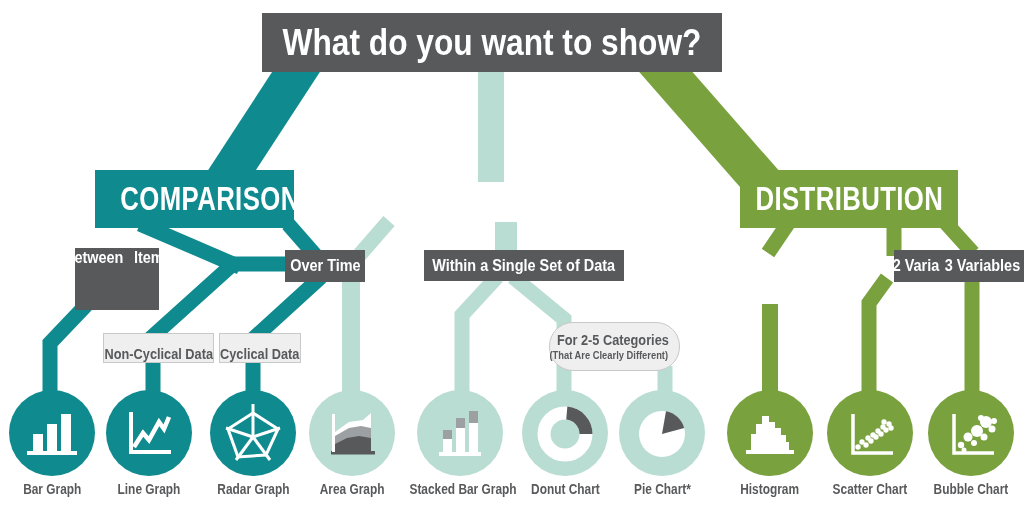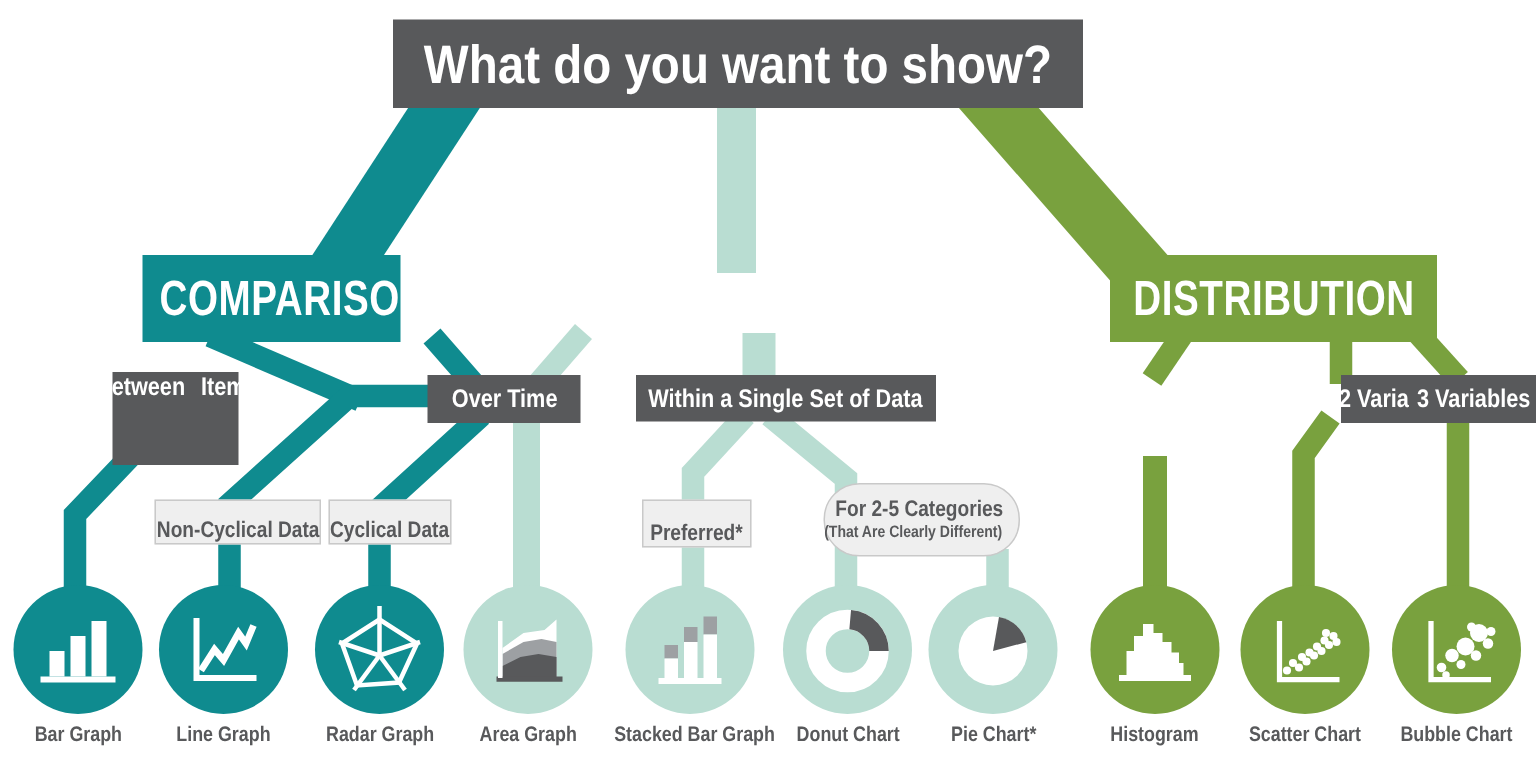--- a/index.html
+++ b/index.html
@@ -59,52 +59,49 @@
       <polyline points="887,278 869,303 869,404" stroke-width="15"></polyline>
       <line x1="945" y1="222" x2="973" y2="253" stroke-width="15"></line>
       <line x1="972" y1="278" x2="972" y2="404" stroke-width="15"></line>
     </g>
   </svg>
 
   <div class="box dark" style="left:262px;top:13px;width:460px;height:59px;font-size:36px;">
     <span class="t" style="transform:scaleX(.88);">What do you want to show?</span>
   </div>
 
-  <div class="box teal-bg hdr" style="left:95px;top:170px;width:172px;height:58px;padding-left:30px;">
+  <div class="box teal-bg hdr" style="left:95px;top:170px;width:199px;height:58px;padding-left:30px;">
     <span class="t" style="transform:scaleX(.78);">COMPARISON</span>
   </div>
   <div class="box green-bg hdr" style="left:740px;top:170px;width:218px;height:58px;">
     <span class="t" style="transform:scaleX(.78);">DISTRIBUTION</span>
   </div>
 
   <div class="box dark small twoline" style="left:75px;top:248px;width:84px;height:62px;">
     <span class="t">Between</span>
     <span class="t">Items</span>
   </div>
-  <div class="box dark small" style="left:285px;top:250px;width:102px;height:32px;">
+  <div class="box dark small" style="left:285px;top:250px;width:80px;height:32px;">
     <span class="t">Over Time</span>
   </div>
   <div class="box dark small" style="left:424px;top:250px;width:200px;height:31px;">
     <span class="t">Within a Single Set of Data</span>
   </div>
   <div class="box dark small" style="left:846px;top:250px;width:72px;height:32px;margin-left:48px;">
     <span class="t">2 Variables</span>
   </div>
   <div class="box dark small" style="left:940px;top:250px;width:84px;height:32px;">
     <span class="t">3 Variables</span>
   </div>
 
   <div class="box light lsmall" style="left:103px;top:333px;width:111px;height:30px;">
     <span class="t">Non-Cyclical Data</span>
   </div>
   <div class="box light lsmall" style="left:219px;top:333px;width:82px;height:30px;">
     <span class="t">Cyclical Data</span>
-  </div>
-  <div class="box light lsmall" style="left:428px;top:333px;width:73px;height:32px;">
-    <span class="t">Preferred*</span>
   </div>
   <div class="box light lsmall c2" style="left:549px;top:322px;width:131px;height:49px;border-radius:24px;">
     <span class="t">For 2-5 Categories</span>
     <span class="t" style="font-size:11px;">(That Are Clearly Different)</span>
   </div>
 
   <div class="circle teal-c" style="left:9px;">
     <svg viewBox="0 0 86 86" width="86" height="86">
       <g fill="#fff">
           <rect x="24" y="44" width="10" height="17"></rect>

